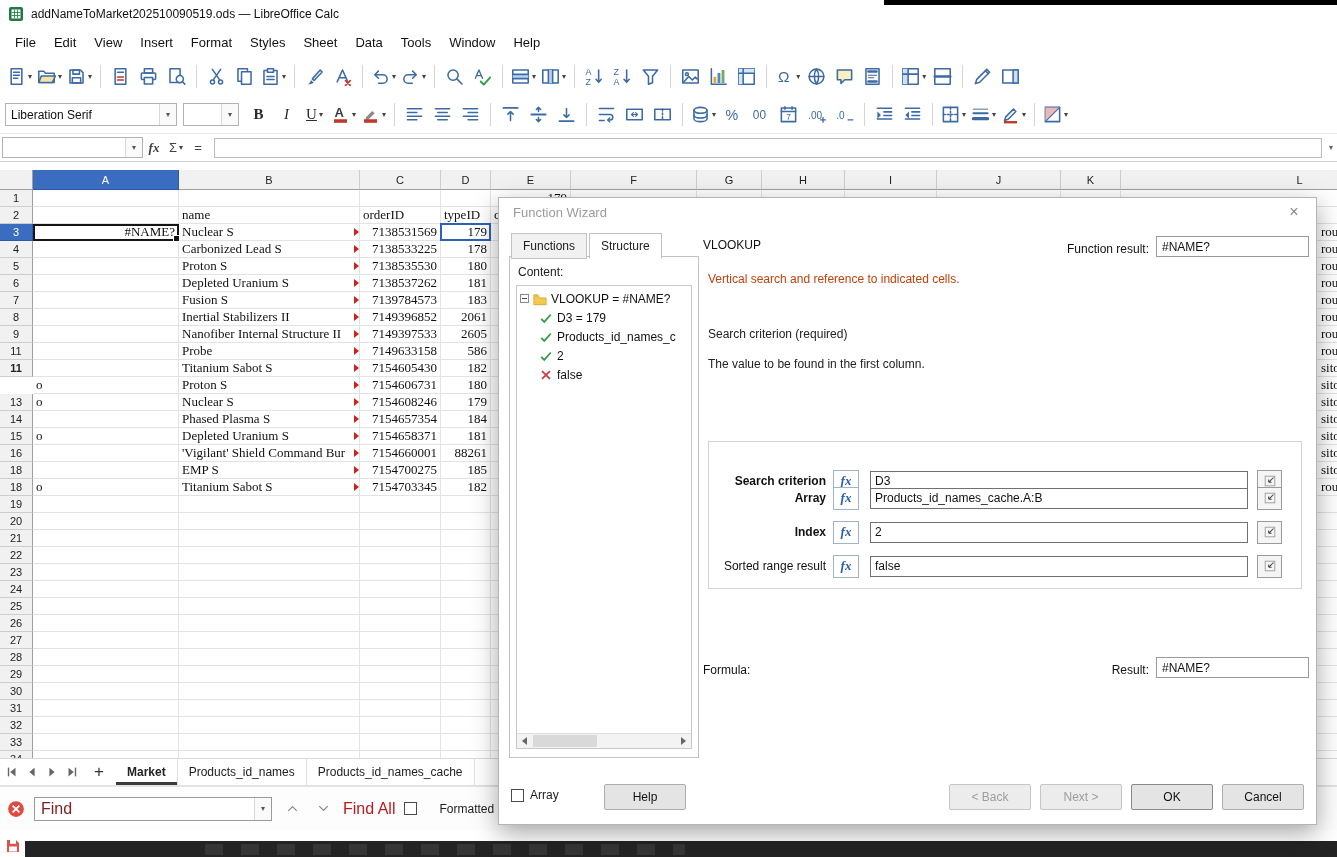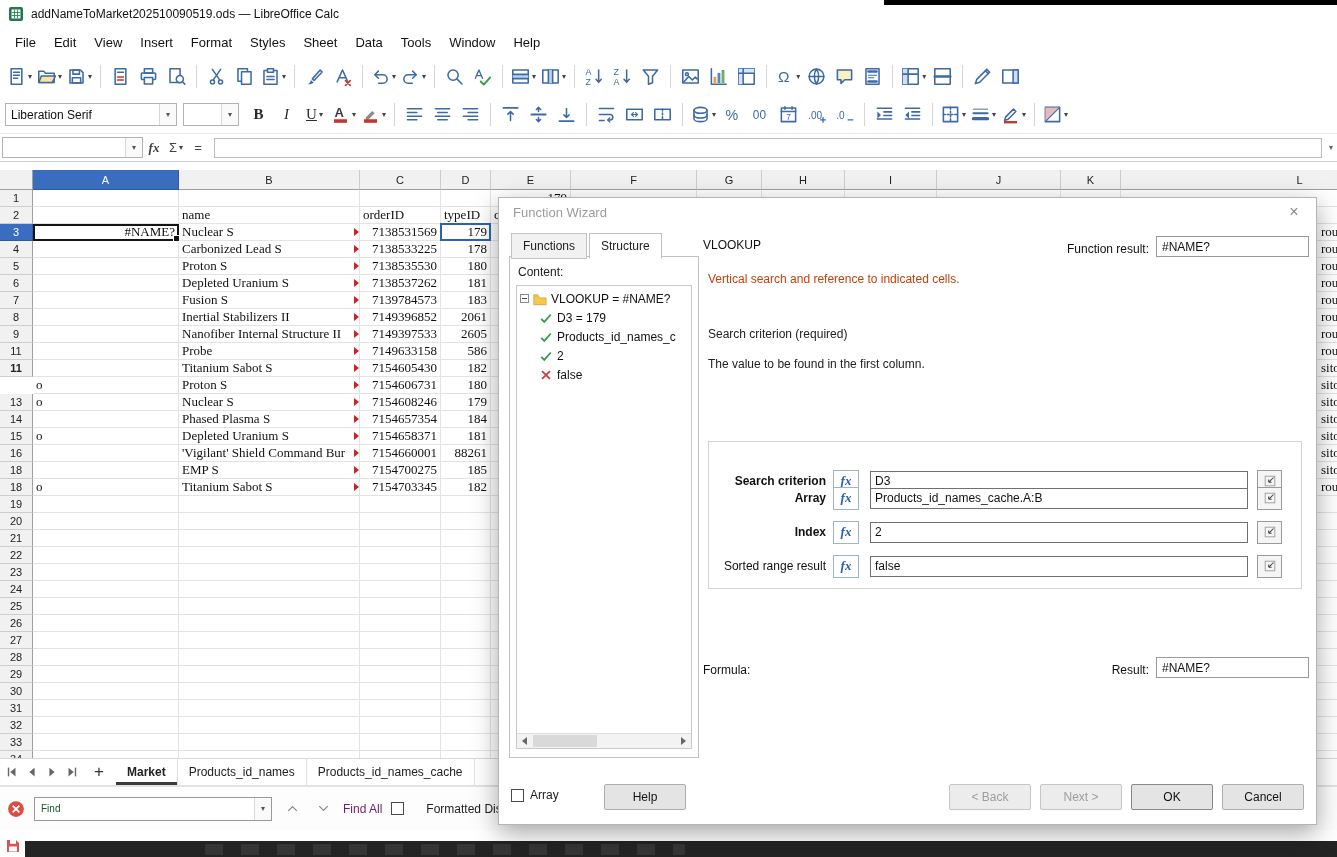--- a/index.html
+++ b/index.html
@@ -71,24 +71,24 @@
   .snav svg{width:14px;height:14px}
   .addsheet{width:26px;display:flex;align-items:center;justify-content:center;font-size:17px;color:#333;flex:none;margin:0 4px}
   .stab{display:flex;align-items:center;padding:0 11px;font-size:12px;border-right:1px solid #e0e0e0;color:#222;white-space:nowrap}
   .stab.active{font-weight:bold;box-shadow:inset 0 -3px 0 #3c3c3c;background:#fff}
 
   
   .findbar{position:absolute;top:786px;left:0;right:0;height:44px;display:flex;align-items:center;gap:9px;
     padding-left:7px;background:#fdfdfd;border-top:1px solid #e4e4e4}
   .find-close{width:18px;height:18px;flex:none}
   .find-combo{width:238px;height:24px;border:1px solid #9a9a9a;display:flex;align-items:center;background:#fff;flex:none}
-  .find-txt{flex:1;color:#14532d;font-size:10px;padding:0 6px;overflow:hidden;white-space:nowrap}
+  .find-txt{flex:1;color:#7f1d1d;font-size:16px;padding:0 6px;overflow:hidden;white-space:nowrap}
   .find-nav{width:22px;height:22px;display:flex;align-items:center;justify-content:center}
   .find-nav svg{width:15px;height:15px;stroke:#8a8a8a;fill:none;stroke-width:1.4}
-  .find-all{font-size:12px;color:#701a75;white-space:nowrap}
+  .find-all{font-size:16px;color:#b91c1c;white-space:nowrap}
   .checkbox{width:13px;height:13px;border:1px solid #4a4a4a;background:#fff;flex:none;display:inline-block}
   .find-fmt{display:flex;align-items:center;gap:22px;font-size:12px;color:#222;white-space:nowrap}
 
   
   .statusstrip{position:absolute;top:830px;left:0;right:0;height:11px;background:#fff}
   .taskbar{position:absolute;top:841px;left:0;right:0;height:16px;background:#242424}
   .tb-icons{position:absolute;left:205px;top:844px;width:480px;height:11px;
     background:repeating-linear-gradient(90deg,#3a3a3a 0 18px,transparent 18px 36px);opacity:.8;border-radius:2px}
   .save-chip{position:absolute;left:0;top:835px;width:25px;height:22px;background:#fff;display:flex;align-items:center;justify-content:center;z-index:7}
   .save-chip svg{width:16px;height:16px}

